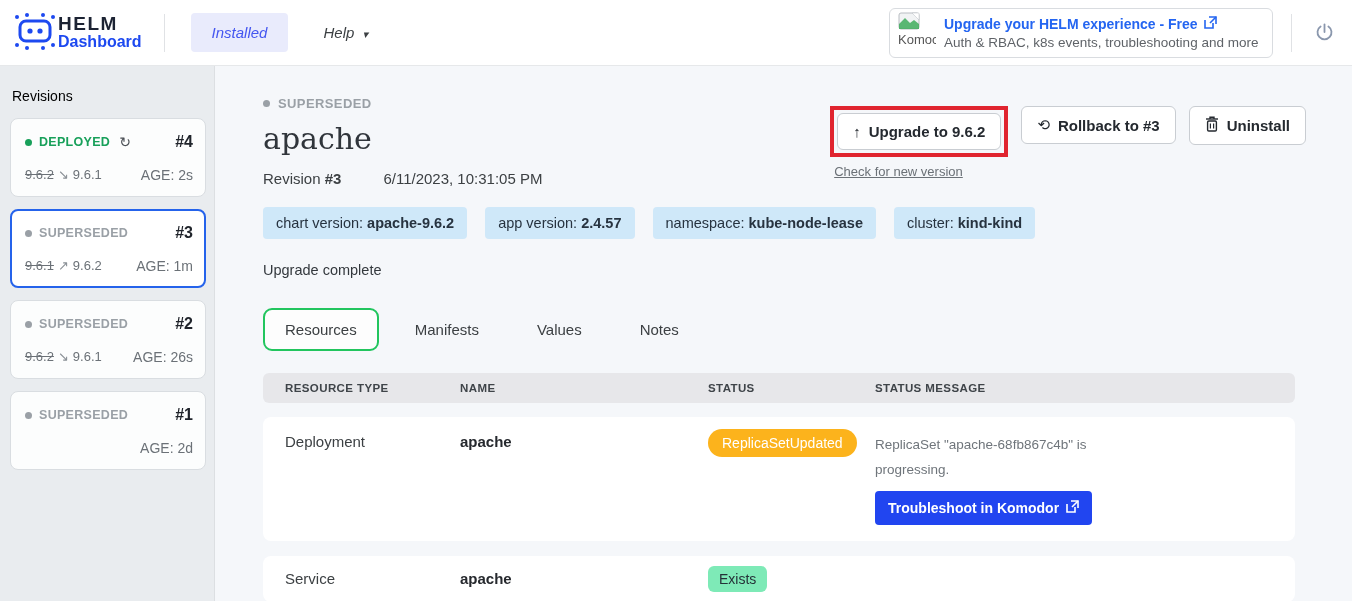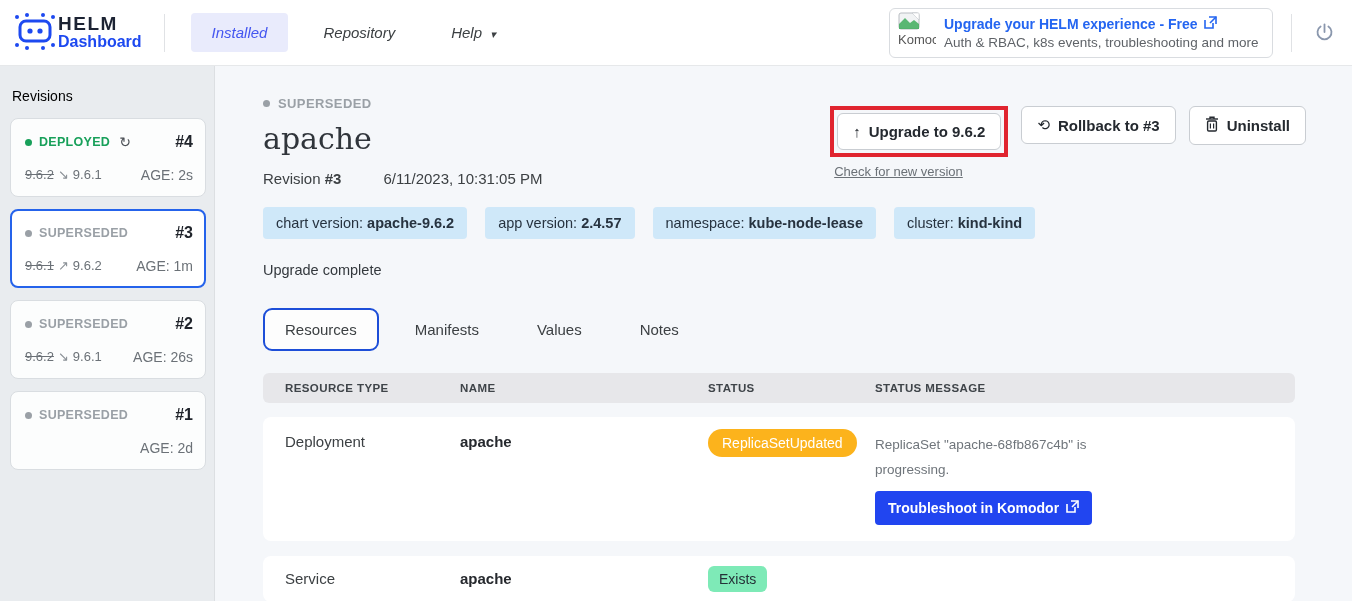--- a/index.html
+++ b/index.html
@@ -89,21 +89,21 @@
     font-size:15px; font-weight:700; color:#24292f; font-family:"Liberation Sans",sans-serif;
     display:flex; align-items:center; gap:8px; cursor:pointer; white-space:nowrap;
   }
   .btn .icn { font-weight:400; font-size:15px; }
   .red-box { border:4px solid #e0242f; padding:3px; }
   .check-link { display:inline-block; margin-top:7px; margin-left:4px; font-size:13px; color:#6b7177; text-decoration:underline; cursor:pointer; }
 
   
   .tabs { display:flex; align-items:center; gap:14px; margin-top:30px; }
   .tab { font-size:15px; color:#3c4043; padding:11px 20px; cursor:pointer; border:2px solid transparent; }
-  .tab.active { border:2px solid #1d4ed8; border-radius:9px; background:#fdfdfd; }
+  .tab.active { border:2px solid #22c55e; border-radius:9px; background:#fdfdfd; }
 
   
   .res-table { margin-top:22px; width:1032px; }
   .t-head {
     display:grid; grid-template-columns:175px 248px 167px auto;
     background:#e7e7ea; border-radius:6px; padding:9px 17px 9px 22px;
     font-size:11.5px; font-weight:700; letter-spacing:0.4px; color:#3f4449;
   }
   .t-row {
     display:grid; grid-template-columns:175px 248px 167px auto;
@@ -150,21 +150,20 @@
         </svg>
       </span>
       <span class="logo-text">
         <div class="logo-title">HELM</div>
         <div class="logo-sub">Dashboard</div>
       </span>
     </div>
     <div class="nav-divider"></div>
     <div class="nav-items">
       <div class="nav-item active">Installed</div>
-      <div class="nav-item">Repository</div>
       <div class="nav-item">
         <span>Help</span>
         <span class="nav-caret">▾</span>
       </div>
     </div>
     <div class="nav-spacer"></div>
 
     <div class="banner">
       <div class="banner-img">
         <svg width="22" height="18" viewBox="0 0 22 18">

